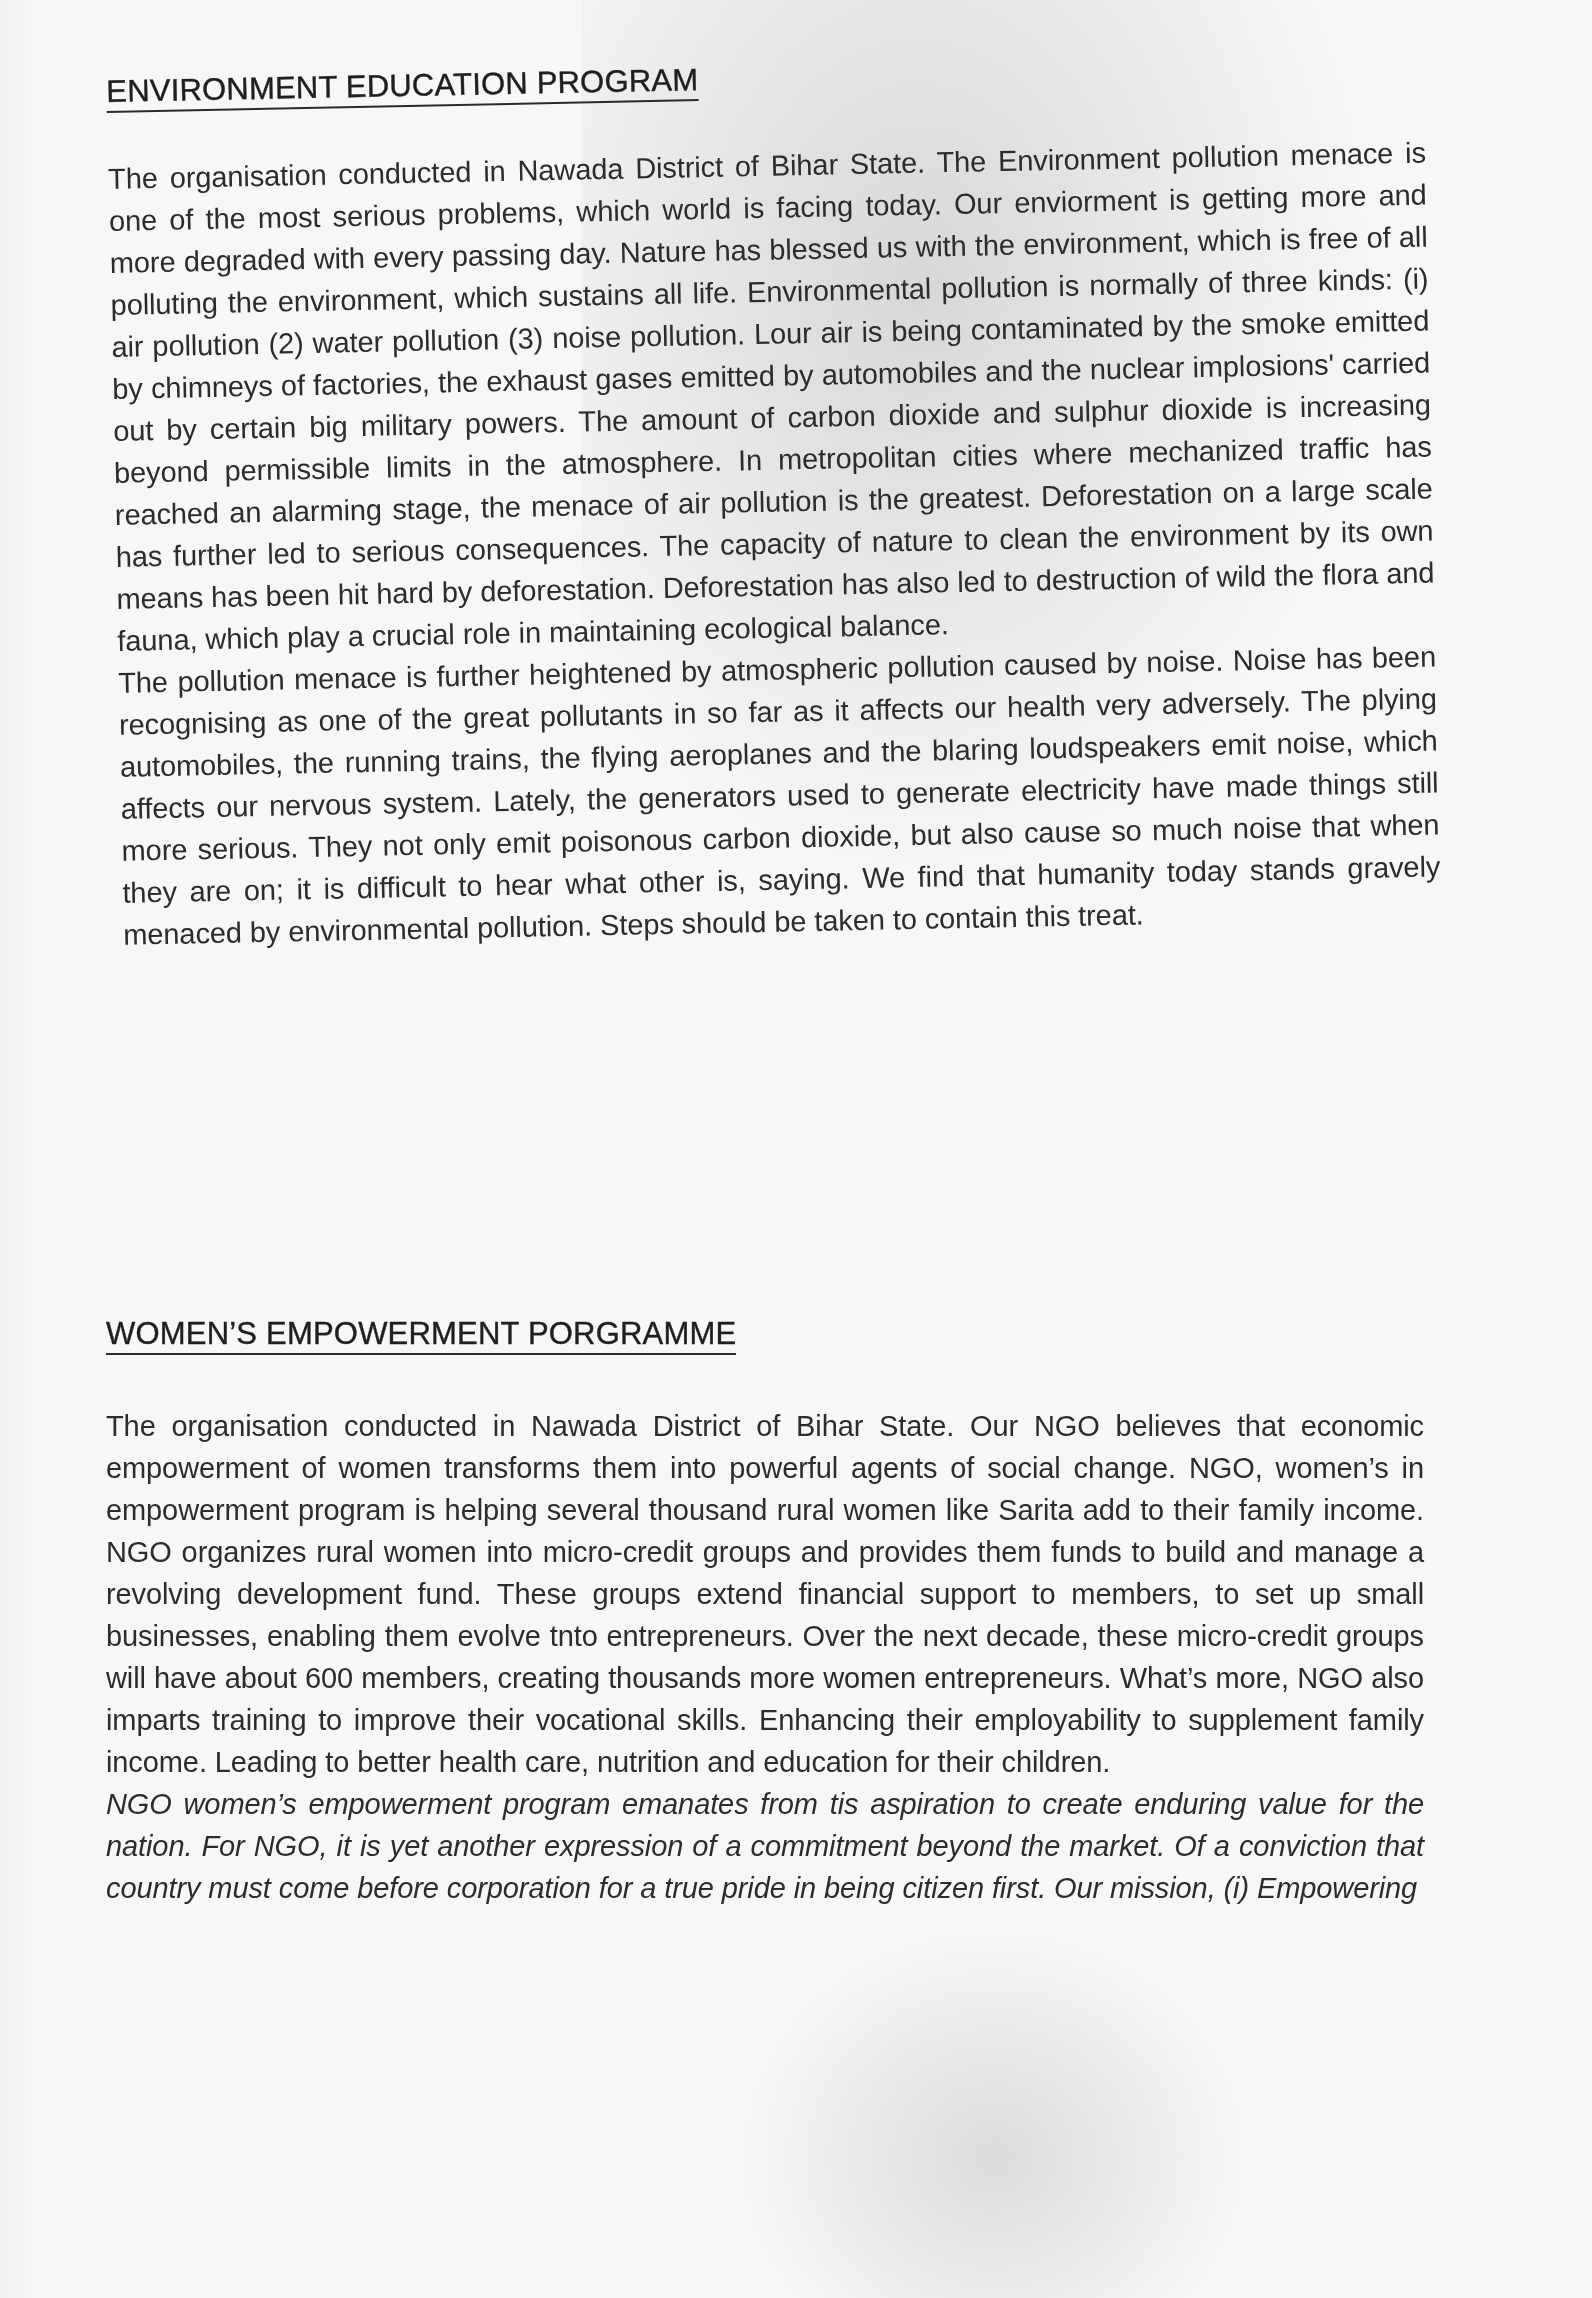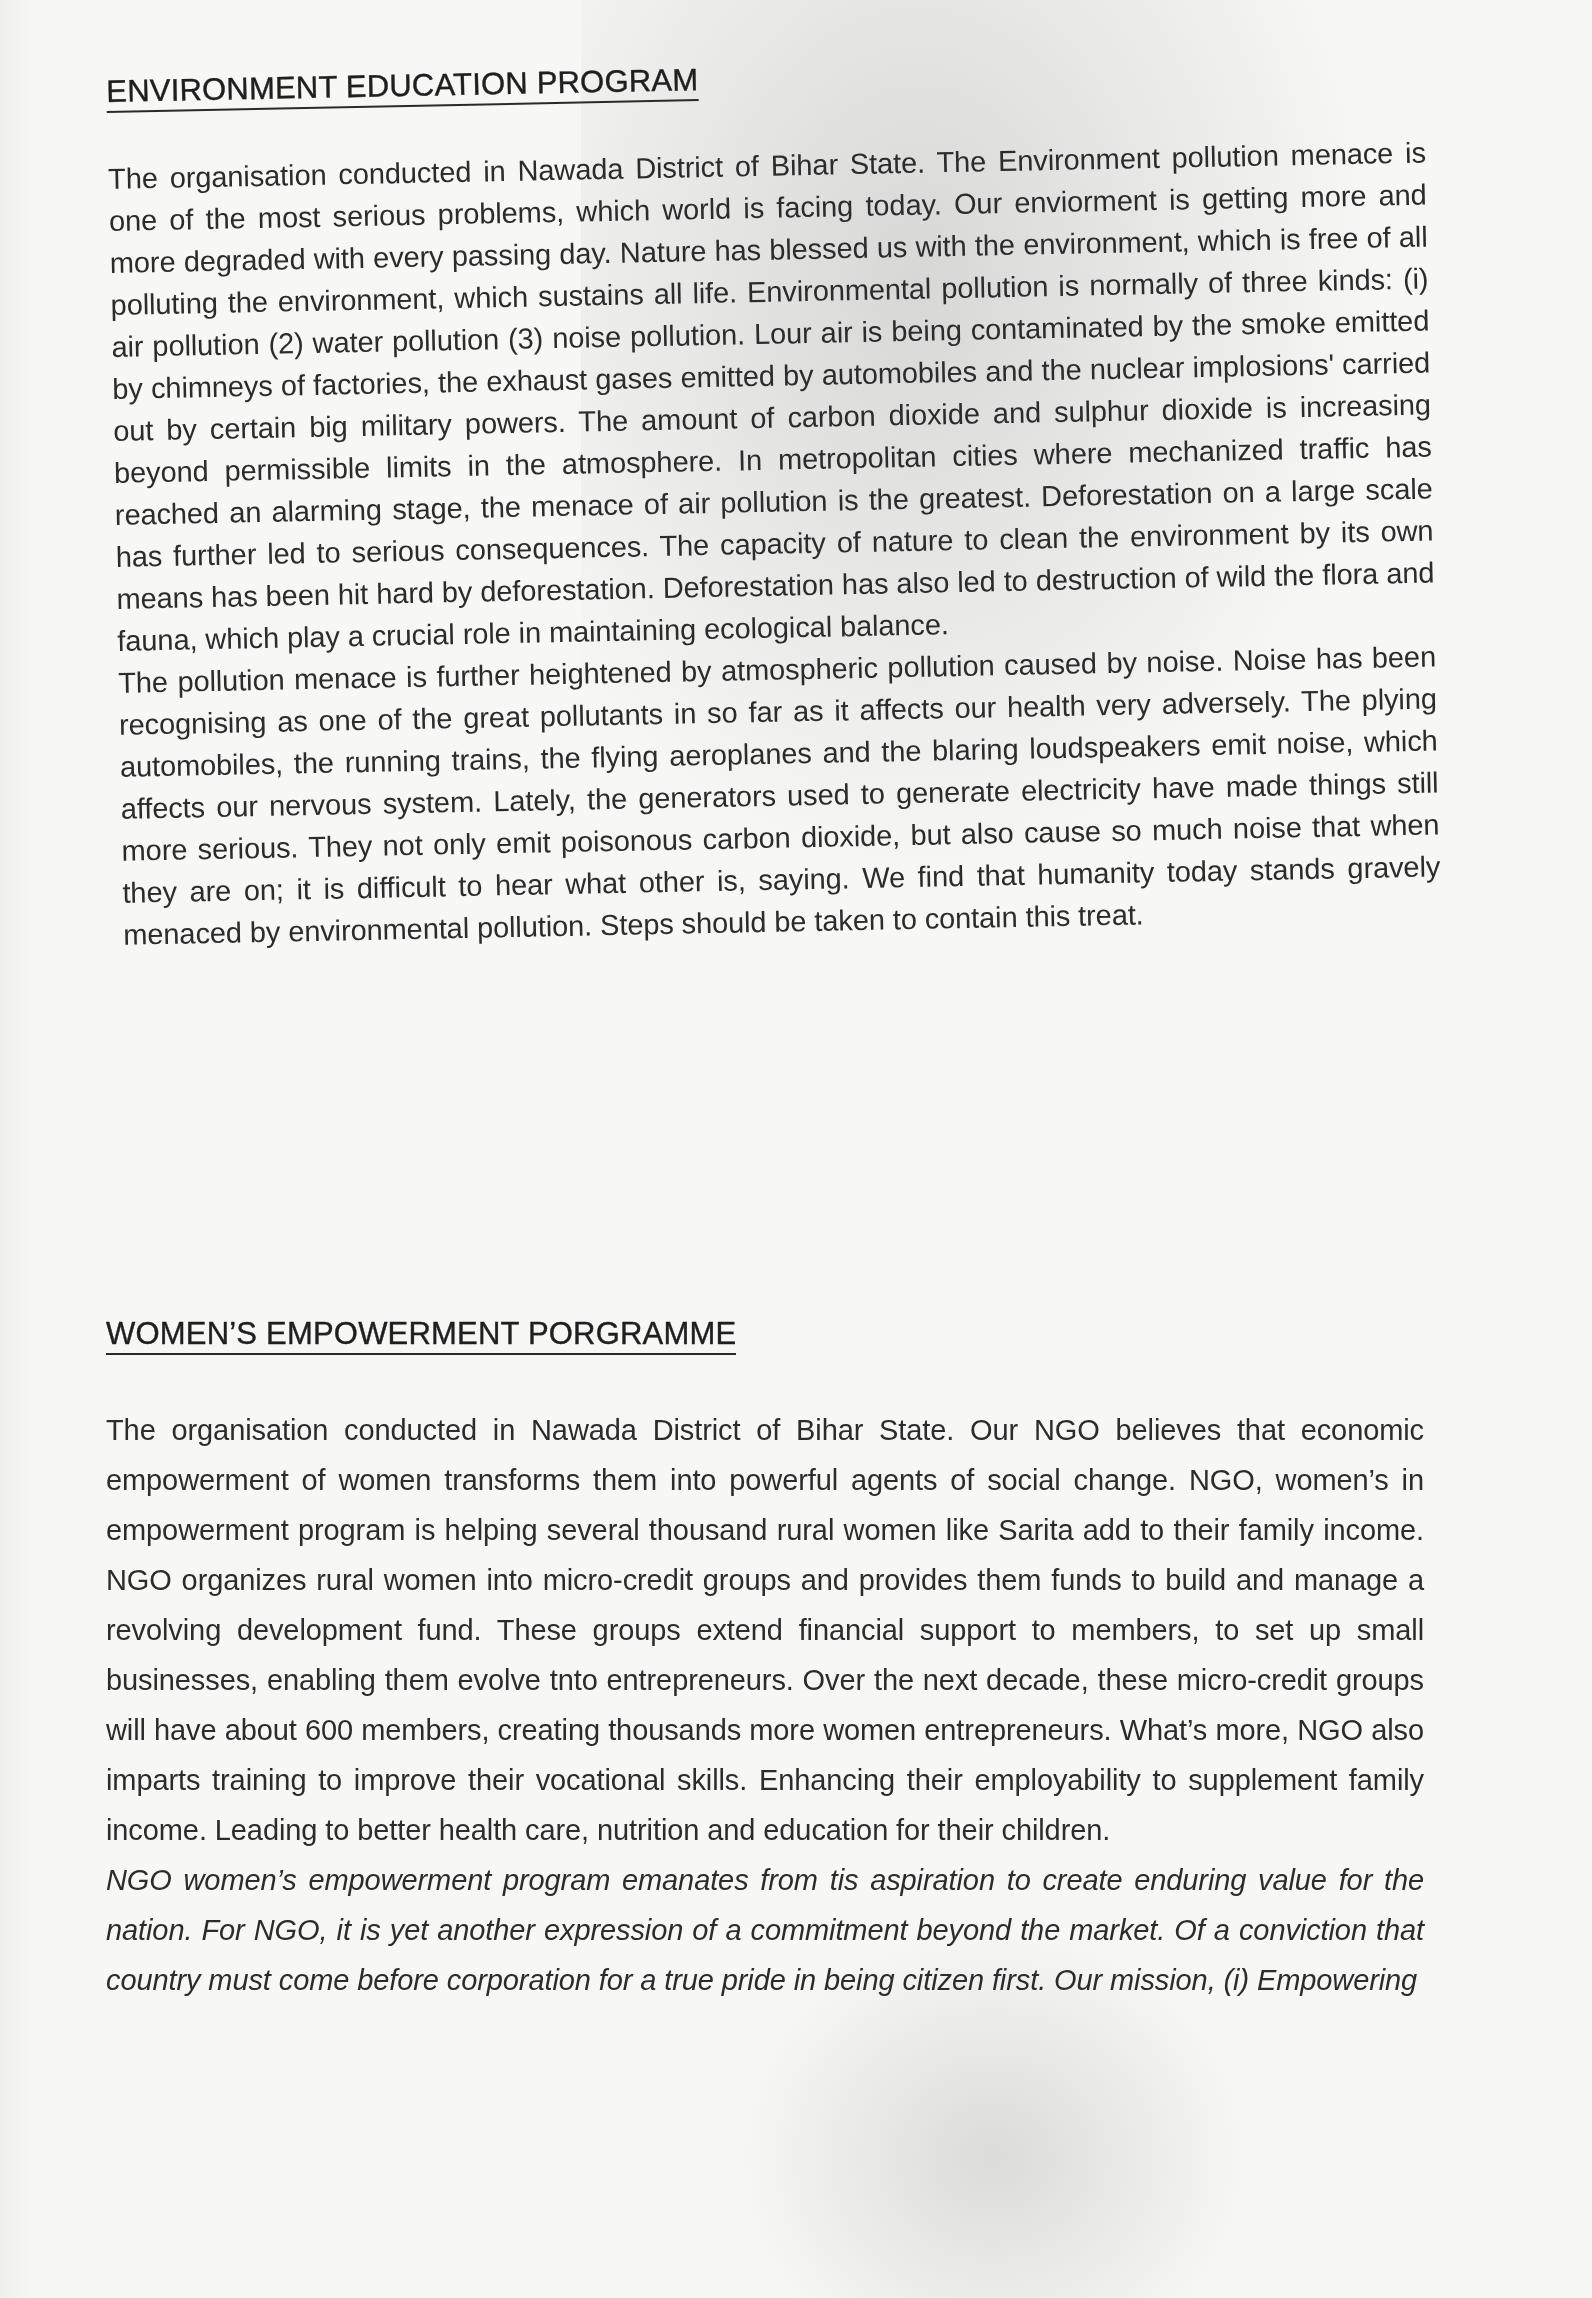--- a/index.html
+++ b/index.html
@@ -30,21 +30,21 @@
     display: inline-block; font-size: 31px; font-weight: 400; letter-spacing: 0.2px;
     color: #1f1f1f; border-bottom: 2.8px solid #2a2a2a; line-height: 37px; padding-bottom: 0.9px;
     -webkit-text-stroke: 0.4px #1f1f1f;
   }
   .body-text {
     font-size: 29px; line-height: 42px; text-align: justify; margin: 0;
     color: #2c2c2c; letter-spacing: -0.1px;
   }
   #sec-env .body-text { margin-top: 45px; }
   #sec-env .para2 { margin-top: 0; }
-  #sec-women .body-text { margin-top: 50px; line-height: 50px; }
+  #sec-women .body-text { margin-top: 50px; line-height: 42px; }
   #sec-women .para2 { margin-top: 0; font-style: italic; }
 </style>
 </head>
 <body>
 
 <div class="shade-left"></div>
 <div class="shade-top"></div>
 <div class="shade-bottom"></div>
 
 <div class="section" id="sec-env">

